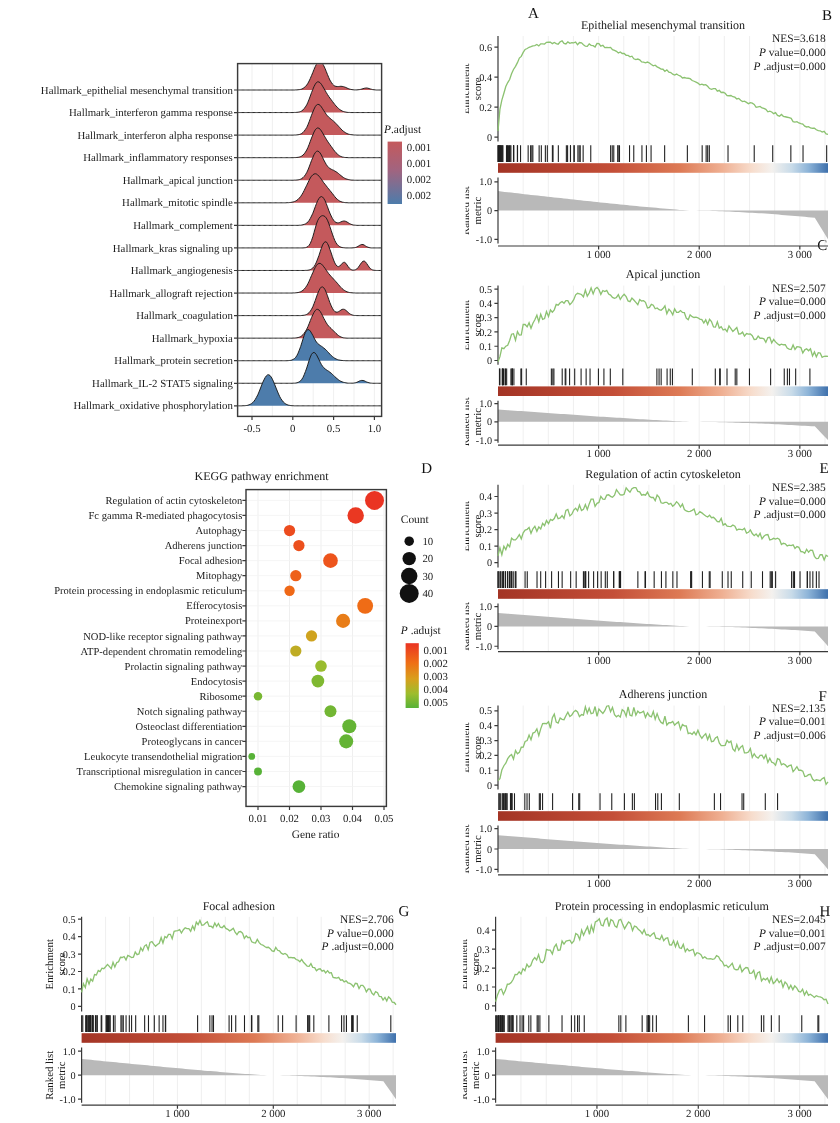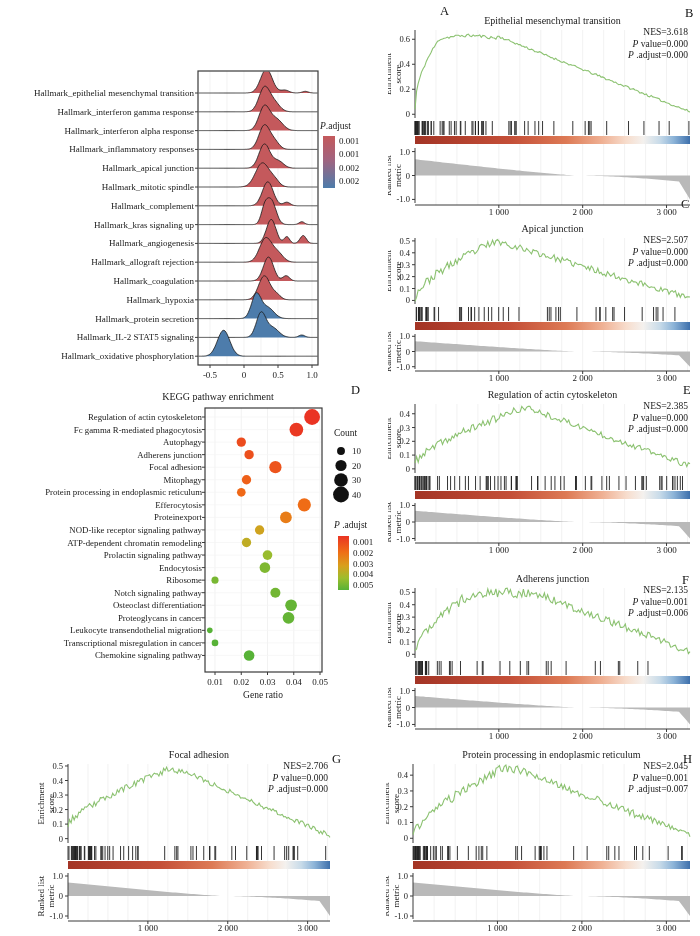--- a/index.html
+++ b/index.html
@@ -15,21 +15,21 @@
 <div class="figure">
   <div class="letter" style="left:440px;top:4px">A</div>
   <div class="letter" style="left:685px;top:6px">B</div>
   <div class="letter" style="left:681px;top:197px">C</div>
   <div class="letter" style="left:351px;top:383px">D</div>
   <div class="letter" style="left:683px;top:383px">E</div>
   <div class="letter" style="left:682px;top:573px">F</div>
   <div class="letter" style="left:332px;top:752px">G</div>
   <div class="letter" style="left:683px;top:752px">H</div>
 
-  <div class="panel" style="left:6px;top:28px"><svg width="380" height="372">
+  <div class="panel" style="left:6px;top:10px"><svg width="380" height="372">
         <defs>
           <clipPath id="clipA">
             <rect x="192.5" y="43.5" width="119" height="293"></rect>
           </clipPath>
           <linearGradient id="ridgeLeg" x1="0" y1="0" x2="0" y2="1">
             <stop offset="0%" stop-color="#c4595c"></stop>
             <stop offset="45%" stop-color="#a2647f"></stop>
             <stop offset="100%" stop-color="#4d7cab"></stop>
           </linearGradient>
         </defs>

